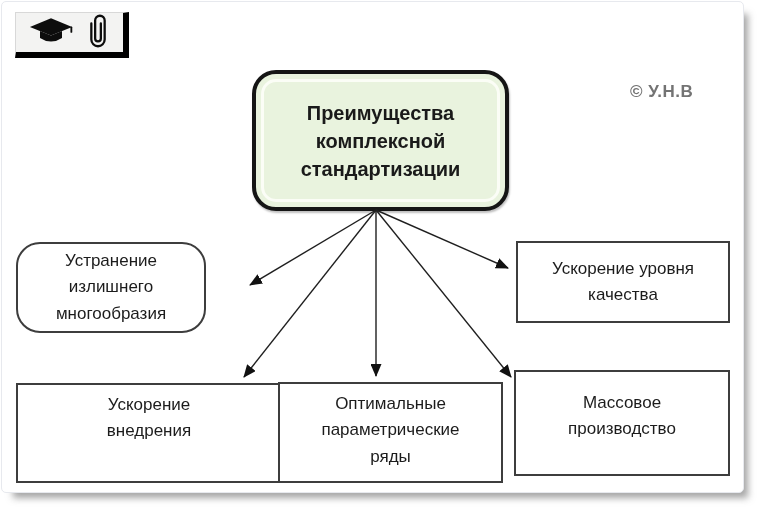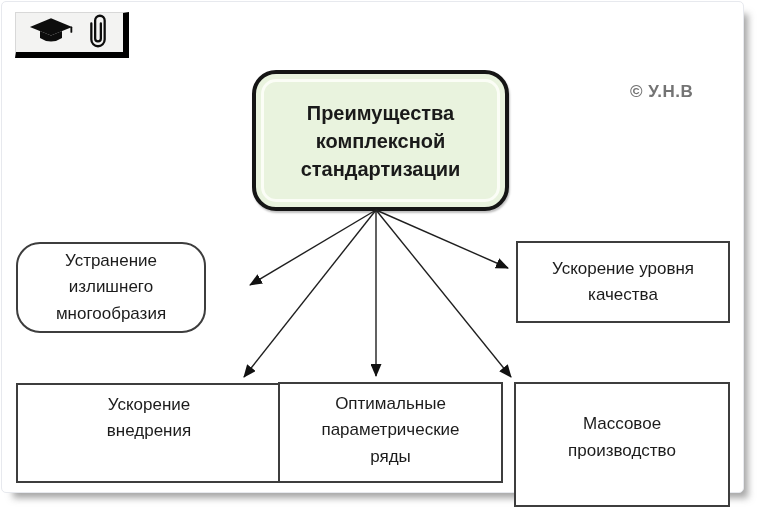--- a/index.html
+++ b/index.html
@@ -95,21 +95,21 @@
     line-height: 1.55;
   }
   .node-elimination  { left: 14px;  top: 240px; width: 190px; height: 91px; border-radius: 24px;  }
   .node-elimination .node-label { max-width: 160px; }
   .node-quality      { left: 514px; top: 239px; width: 214px; height: 82px;  }
   .node-quality .node-label { max-width: 200px; }
   .node-acceleration { left: 14px;  top: 381px; width: 266px; height: 100px; padding-bottom: 30px; }
   .node-acceleration .node-label { max-width: 130px; }
   .node-parametric   { left: 260px; top: 380px; width: 225px; height: 101px; padding-bottom: 4px; margin-left: 16px; }
   .node-parametric .node-label { max-width: 178px; }
-  .node-mass         { left: 512px; top: 380px; width: 216px; height: 125px; padding-bottom: 14px; }
+  .node-mass         { left: 512px; top: 368px; width: 216px; height: 106px; padding-bottom: 14px; }
   .node-mass .node-label { max-width: 150px; }
 
   
   .arrows {
     position: absolute;
     left: 0; top: 0;
     width: 743px; height: 492px;
     pointer-events: none;
   }
 </style>

